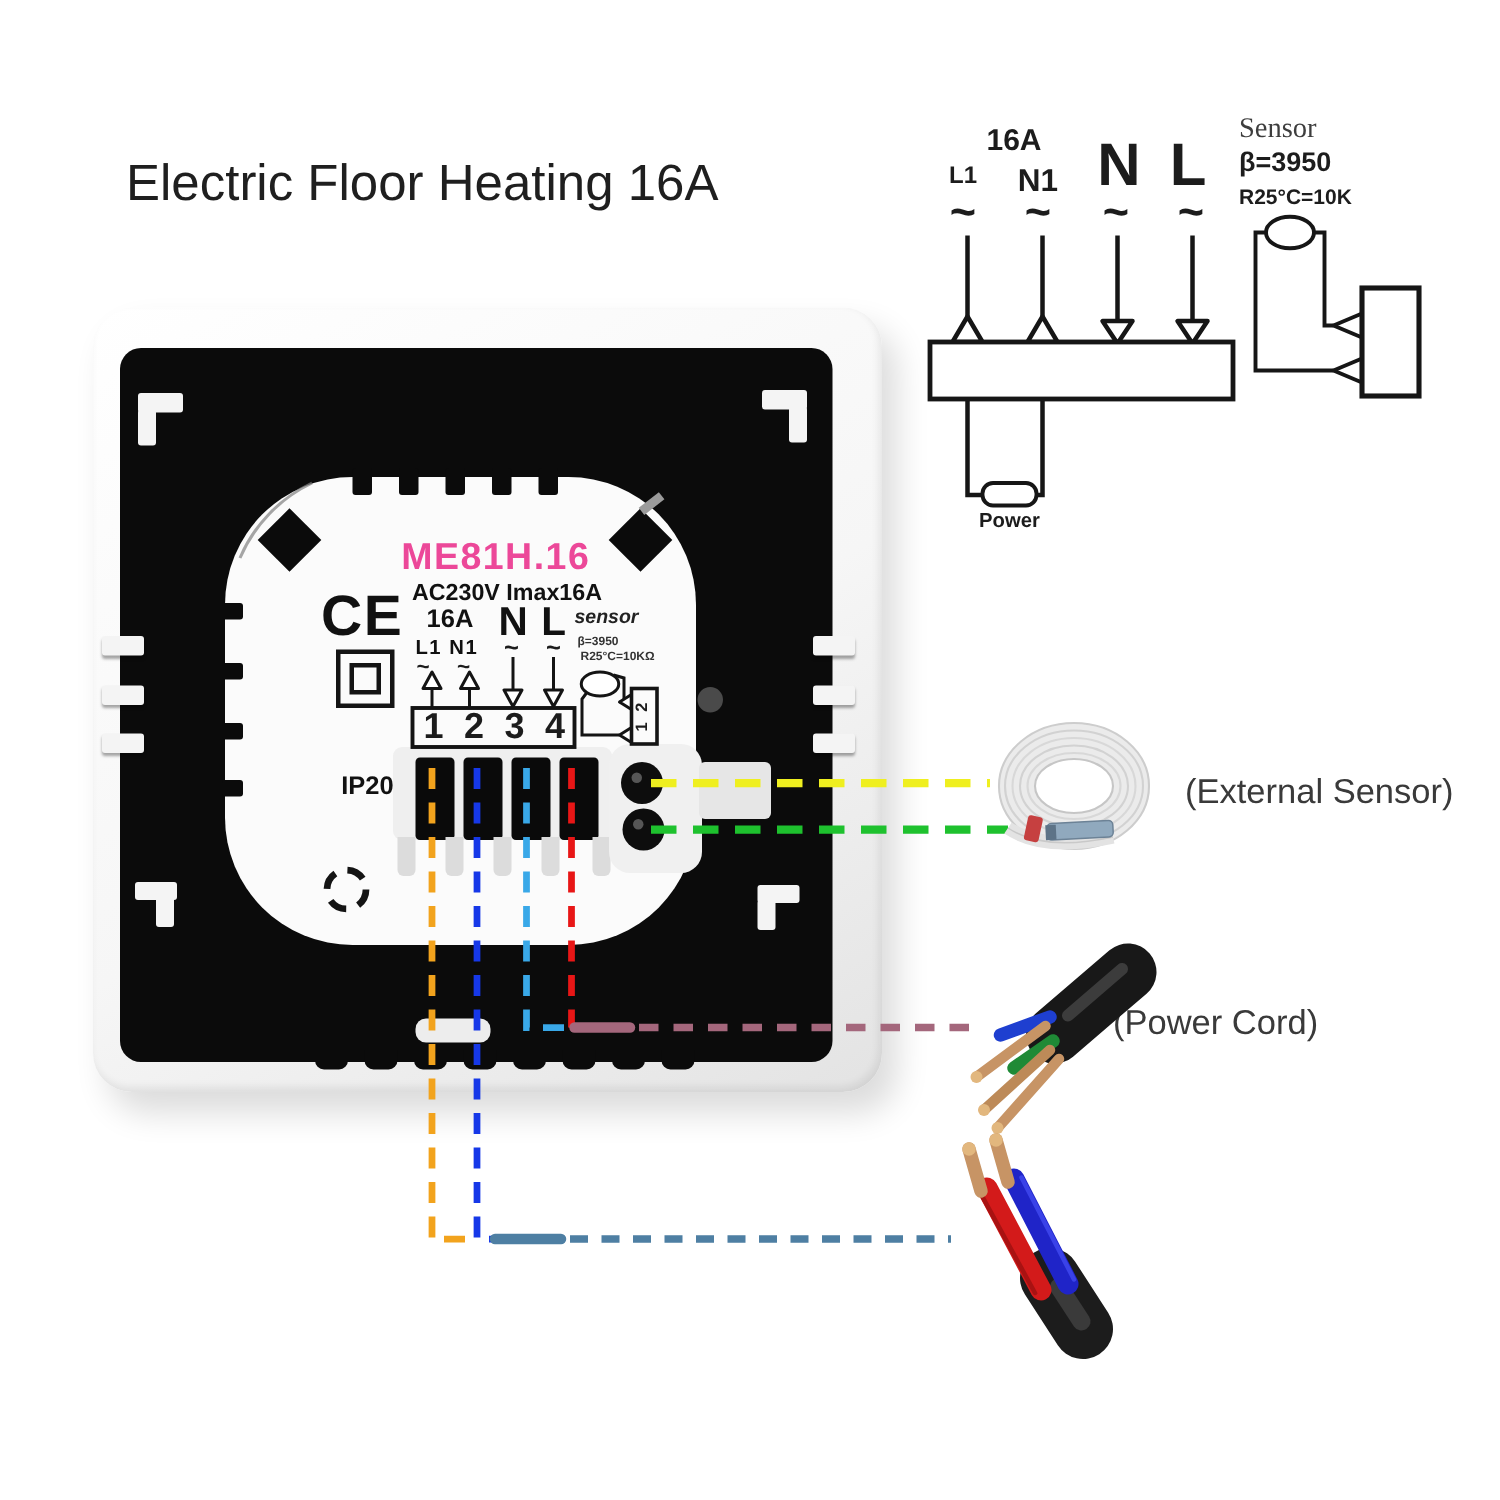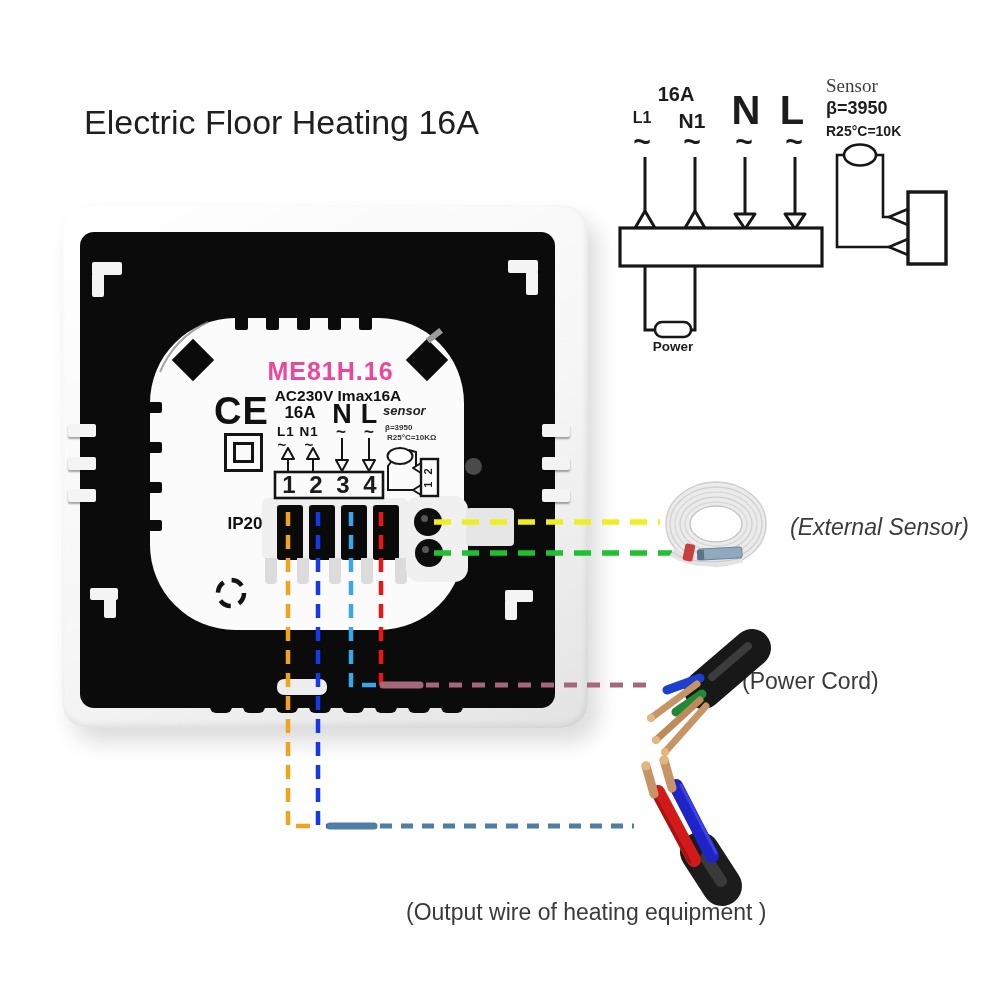--- a/index.html
+++ b/index.html
@@ -144,23 +144,22 @@
   <div class="abs lbl ctr b" style="left:677px;top:232px;width:36px;font-size:27px;">2</div>
   <div class="abs lbl ctr b" style="left:727px;top:232px;width:36px;font-size:27px;">3</div>
   <div class="abs lbl ctr b" style="left:777px;top:232px;width:36px;font-size:27px;">4</div>
   <div class="abs lbl ctr b" style="left:649px;top:340px;width:48px;font-size:13.5px;">Power</div>
   <div class="abs lbl serif" style="left:826px;top:76px;font-size:19px;color:#3e3e3e;">Sensor</div>
   <div class="abs lbl" style="left:826px;top:99px;font-size:18px;font-weight:600;color:#1d1d1d;">β=3950</div>
   <div class="abs lbl" style="left:826px;top:124px;font-size:14px;font-weight:600;color:#1d1d1d;">R25°C=10K</div>
   <div class="abs lbl ctr b" style="left:844px;top:148px;width:33px;font-size:11px;">t°C</div>
   <div class="abs lbl ctr b rot90" style="left:903px;top:216px;width:48px;height:26px;font-size:25px;letter-spacing:5px;">1 2</div>
 
-  <div class="abs lbl callout" style="left:790px;top:516px;font-style:italic;">(External Sensor)</div>
+  <div class="abs lbl callout" style="left:790px;top:516px;">(External Sensor)</div>
   <div class="abs lbl callout" style="left:742px;top:670px;">(Power Cord)</div>
-  <div class="abs lbl callout" style="left:406px;top:901px;">(Output wire of heating equipment )</div>
 
   <svg width="1000" height="1000" viewBox="0 0 1000 1000">
 
     <g stroke="#161616" stroke-width="3" fill="none">
       <line x1="645" y1="157" x2="645" y2="212"></line>
       <line x1="695" y1="157" x2="695" y2="212"></line>
       <line x1="745" y1="157" x2="745" y2="216"></line>
       <line x1="795" y1="157" x2="795" y2="216"></line>
       <path d="M645,266 V330 H656 M695,266 V330 H690"></path>
     </g>

